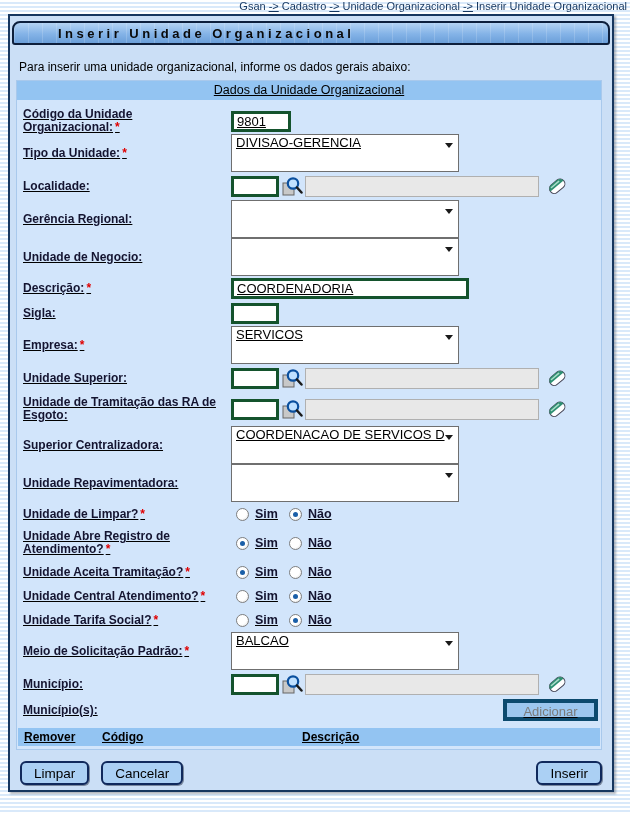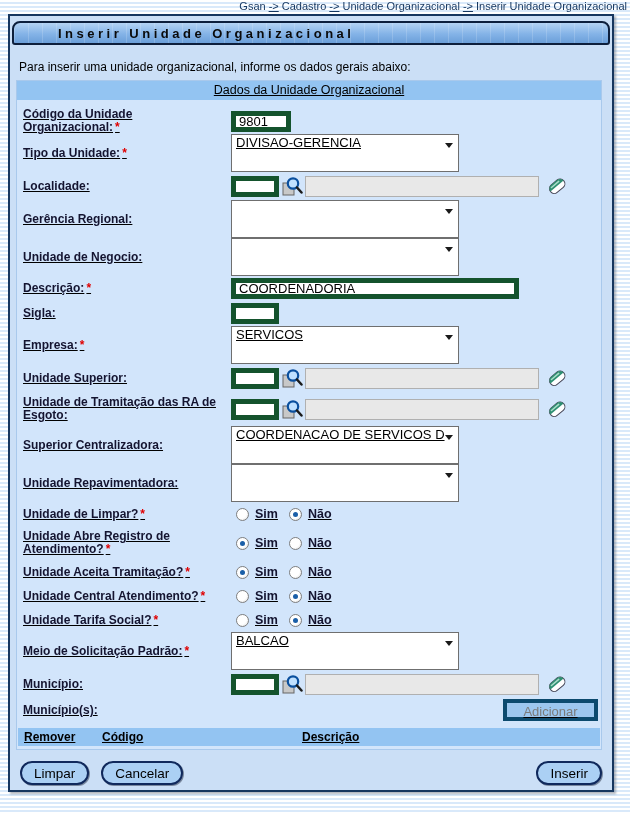--- a/index.html
+++ b/index.html
@@ -19,23 +19,23 @@
   .titlebar span{font-size:13px;font-weight:bold;letter-spacing:3.5px;color:#0a0a0a;padding-left:44px;}
   .instruction{margin:15px 0 6px 9px;font-size:12px;color:#000;}
   .formblock{margin:6px 0 0 6px;width:586px;height:670px;box-sizing:border-box;display:flex;flex-direction:column;
     background:#d2e5fb;border:1px solid #a9c9ec;text-decoration:underline;}
   .sechead{height:19px;line-height:19px;background:#93c4f2;text-align:center;font-size:12.5px;color:#000;}
   .rows{padding:8px 0 0 6px;}
   .row{display:flex;align-items:center;min-height:24px;}
   .row.r25{min-height:25px}.row.lk{min-height:28px}.row.tall{min-height:34px}
   .lbl{width:208px;font-size:12px;font-weight:bold;color:#141430;line-height:13px;flex:none;}
   .req{color:#e00000;margin-left:2px;}
-  .inp{height:21px;box-sizing:border-box;border:5px solid #14532d;background:#fff;
+  .inp{height:21px;box-sizing:border-box;border:3px solid #14532d;background:#fff;
     font-family:"Liberation Sans",sans-serif;font-size:13px;padding:0 3px;}
-  .w60{width:60px}.w48{width:48px}.wdesc{width:288px}
+  .w60{width:60px}.w48{width:48px}.wdesc{width:238px}
   .inp.gray{width:236px;background:#e8e8e8;border:1px solid #b0b0b0;margin-left:2px;}
   .sel{position:relative;width:228px;height:38px;box-sizing:border-box;background:#fff;
     border:1px solid #6f6f6f;display:flex;padding:0 16px 0 4px;overflow:hidden;cursor:default;}
   .sel-val{font-size:13px;white-space:nowrap;}
   .sel-arrow{position:absolute;right:5px;top:8px;width:0;height:0;
     border-left:4px solid transparent;border-right:4px solid transparent;border-top:5px solid #1a1a1a;}
   .icon-btn{display:inline-flex;align-items:center;justify-content:center;cursor:pointer;flex:none;}
   .mag{margin-left:2px;}
   .eraser{margin-left:8px;margin-right:34px;}
   .radio{width:13px;height:13px;border-radius:50%;box-sizing:border-box;flex:none;
@@ -46,21 +46,21 @@
   .rlbl{font-size:12.5px;font-weight:bold;margin:0 6px 0 6px;color:#141430;}
   .btn-add{margin-left:auto;margin-right:3px;width:95px;height:22px;box-sizing:border-box;
     background:#9dc7ef;border:4px solid #0c4a6e;color:#7b7b7b;font-size:13px;text-align:center;line-height:18px;cursor:default;}
   .thead{display:flex;align-items:center;height:18px;background:#93c4f2;margin:6px 1px 0 1px;
     font-size:12px;font-weight:bold;color:#000;}
   .thc1{width:78px;padding-left:6px;flex:none;}
   .thc2{width:200px;flex:none;}
   .thc3{flex:1;}
   .tbody{flex:1;}
   .btnrow{position:absolute;left:10px;right:10px;bottom:5px;display:flex;align-items:center;}
-  .btn{height:24px;box-sizing:border-box;background:#abd0f4;border:2px solid #10295c;border-radius:12px;
+  .btn{height:24px;box-sizing:border-box;background:#abd0f4;border:2px solid #10295c;border-radius:6px;
     font-family:"Liberation Sans",sans-serif;font-size:13.5px;color:#000;padding:0 12px;cursor:pointer;
     box-shadow:1px 1px 0 rgba(40,50,70,.5);}
   .btn+.btn{margin-left:12px;}
   .btn.right{margin-left:auto;}
 </style>
 </head>
 <body>
 
 <div class="breadcrumb">
   <a>Gsan</a><span class="sep">-&gt;</span><a>Cadastro</a><span class="sep">-&gt;</span><a>Unidade Organizacional</a><span class="sep">-&gt;</span><a>Inserir Unidade Organizacional</a>

